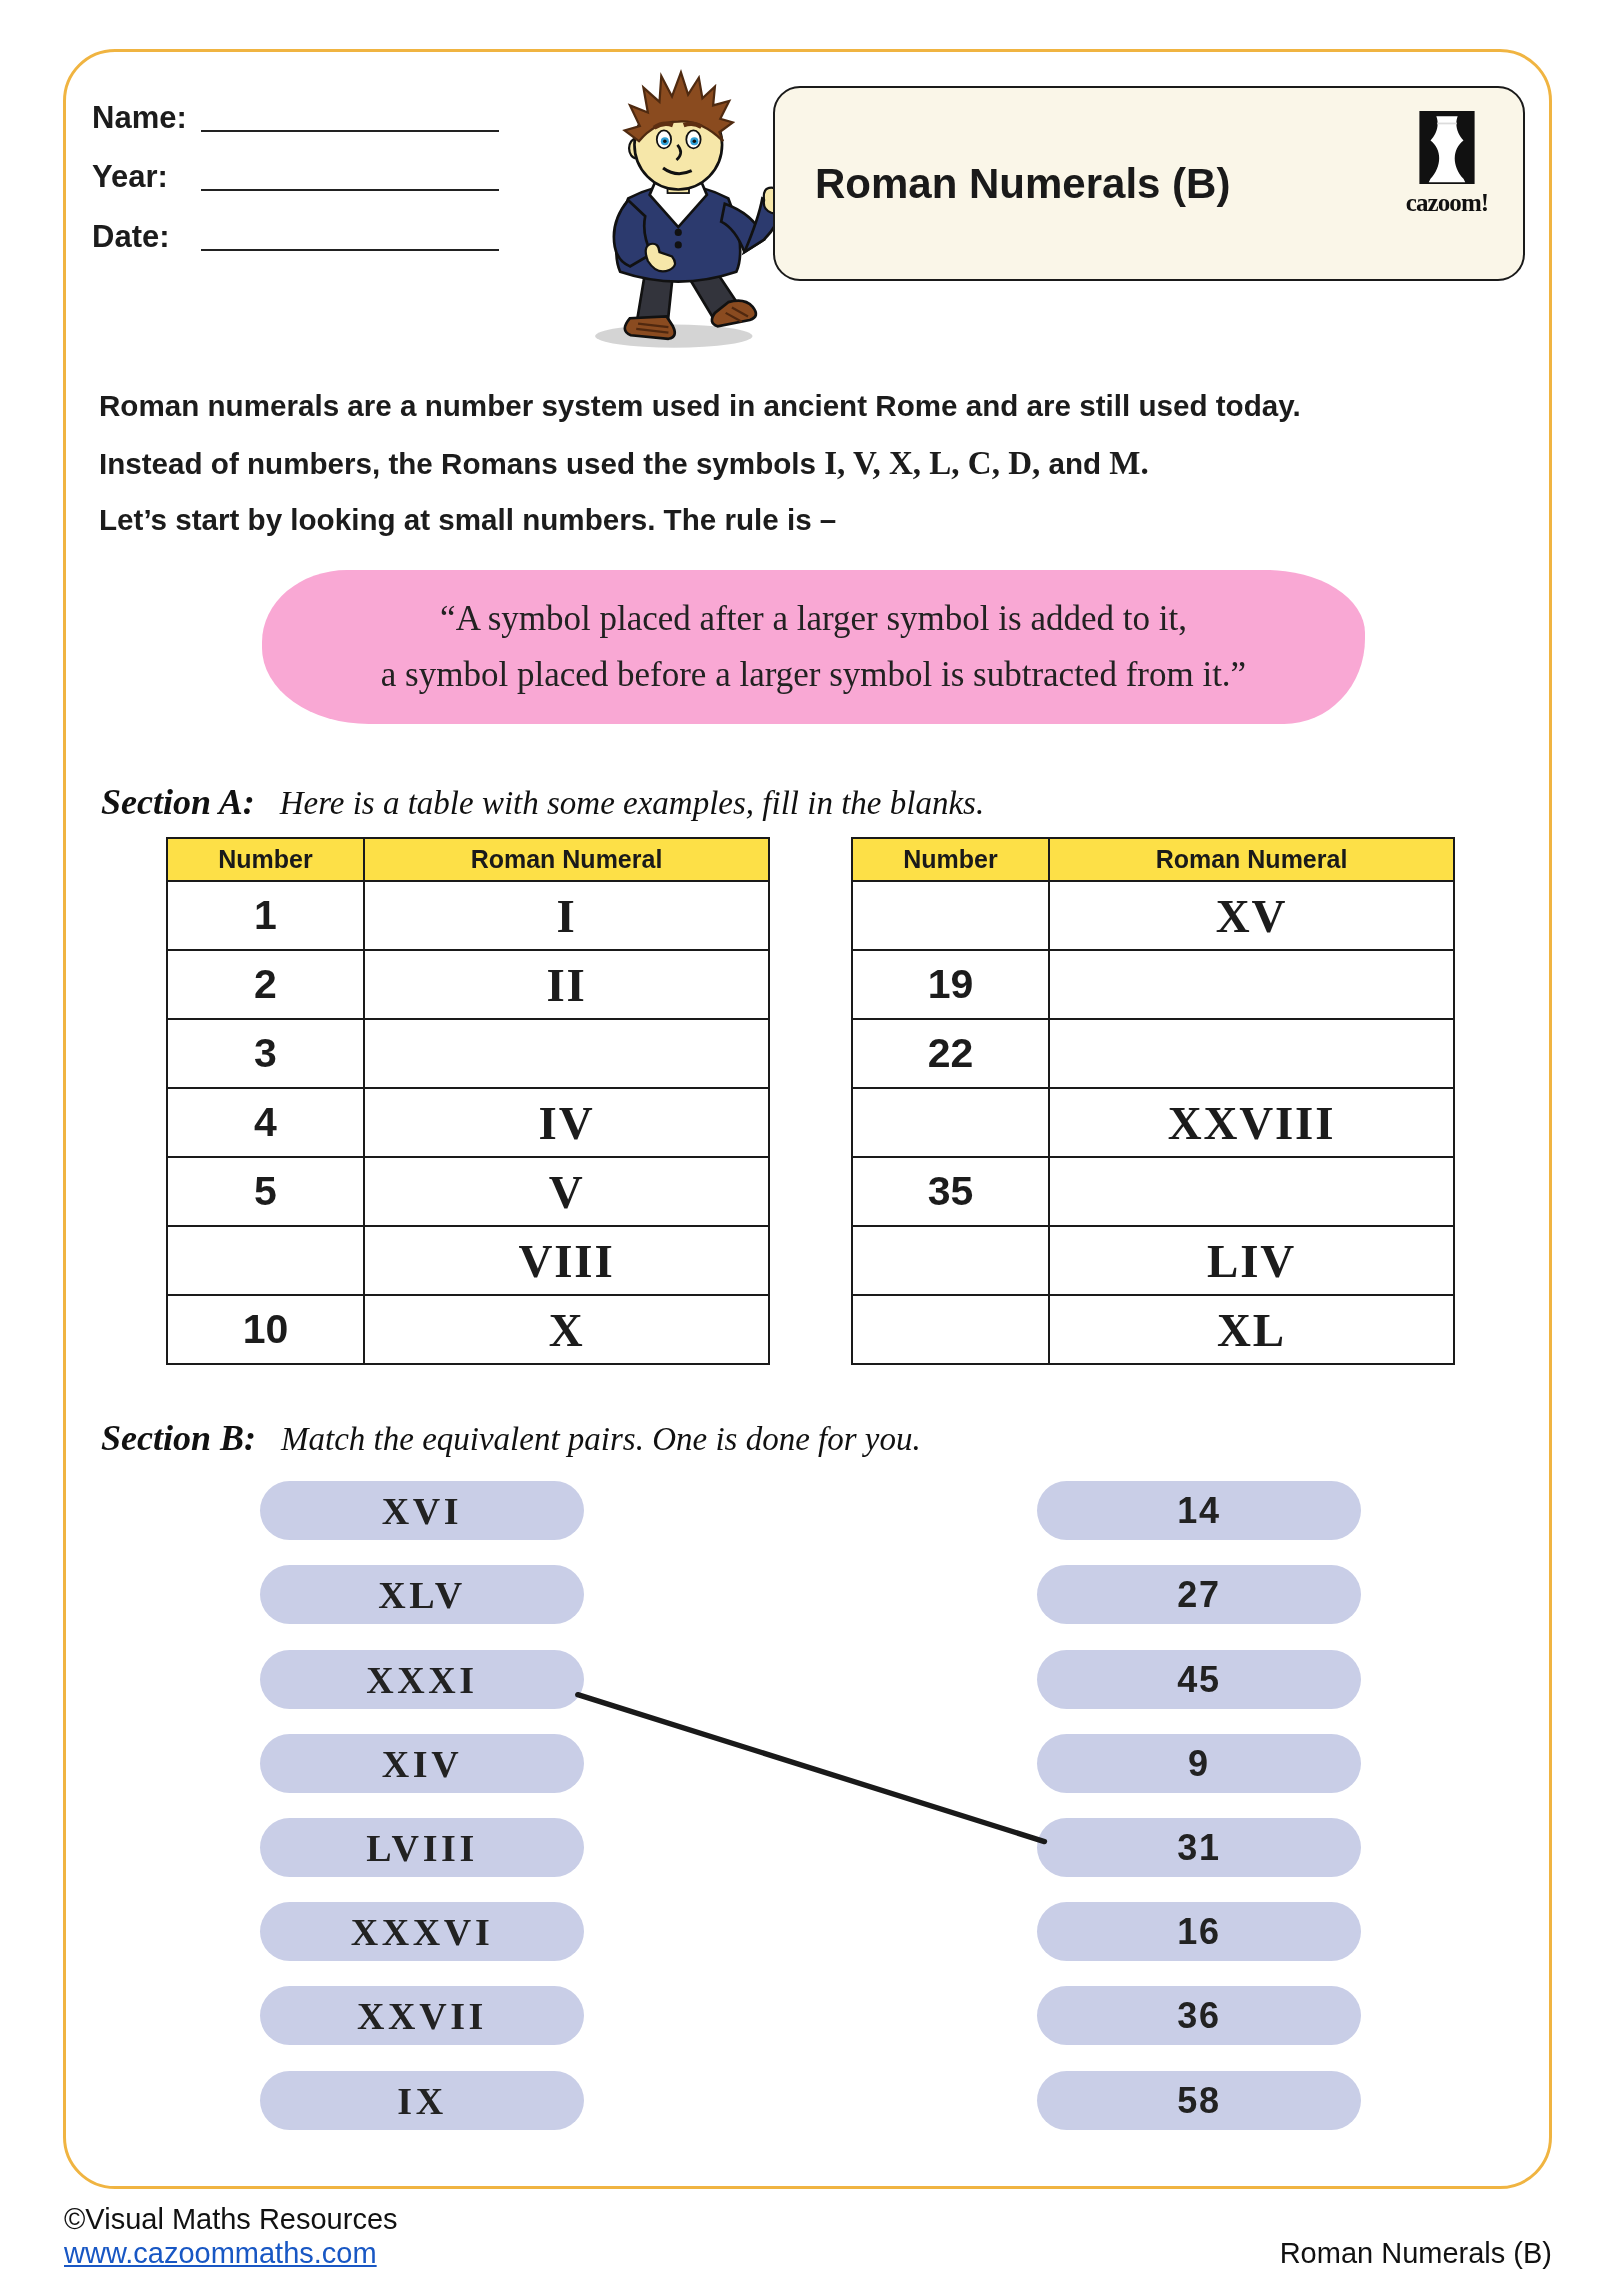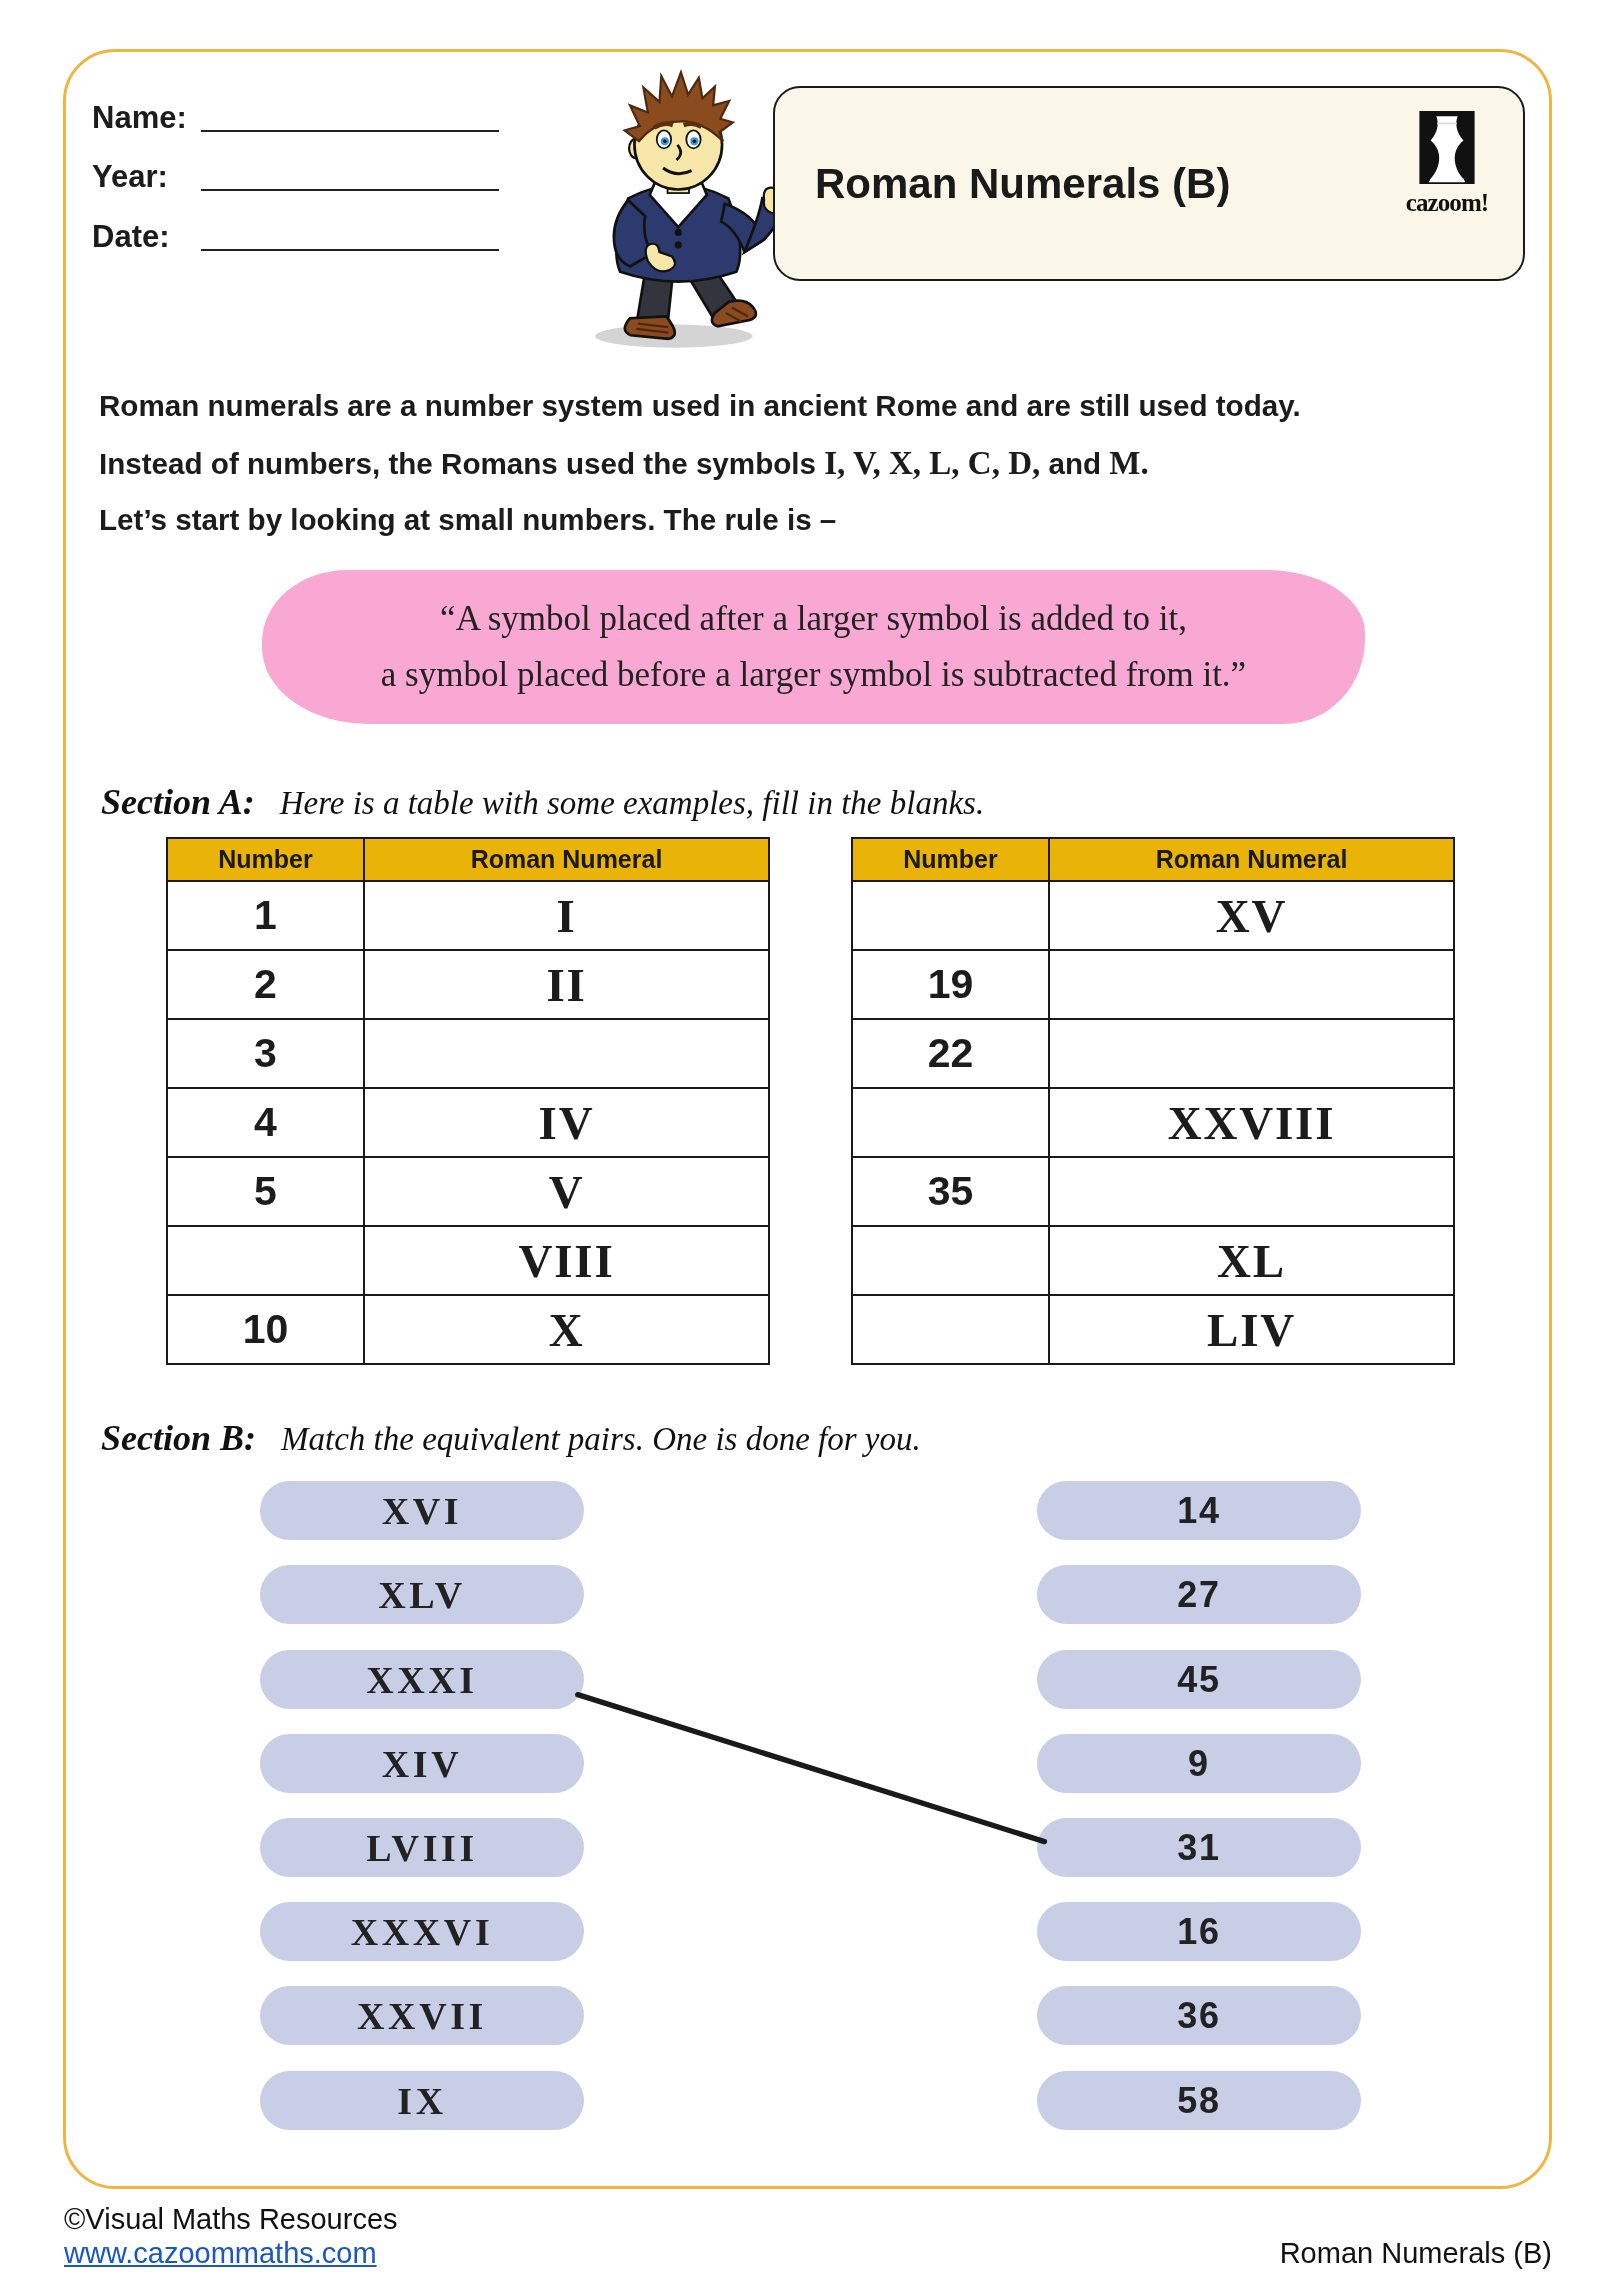--- a/index.html
+++ b/index.html
@@ -34,21 +34,21 @@
 
   
   .section-heading { position: absolute; left: 101px; font-family: "Liberation Serif", serif; white-space: nowrap; }
   .section-label { font-size: 36px; font-weight: bold; font-style: italic; color: #111; }
   .section-instr { font-size: 33px; font-style: italic; color: #111; margin-left: 25px; }
 
   
   .rn-table { position: absolute; top: 837px; border-collapse: collapse; table-layout: fixed; background: #fff; }
   .rn-table.left  { left: 166px; }
   .rn-table.right { left: 851px; }
-  .rn-table th { background: #eab308; border: 2.7px solid #1a1a1a; height: 43px;
+  .rn-table th { background: #fde047; border: 2.7px solid #1a1a1a; height: 43px;
     font-size: 25px; font-weight: bold; color: #1a1a1a; font-family: "Liberation Sans", sans-serif; }
   .rn-table col.c-num { width: 197px; }
   .rn-table col.c-rn  { width: 405px; }
   .rn-table td { border: 2.7px solid #1a1a1a; height: 69px; text-align: center; vertical-align: middle; }
   td.num { font-size: 41px; font-weight: bold; color: #1c1c1c; }
   td.rn  { font-family: "Liberation Serif", serif; font-size: 47px; font-weight: bold; color: #1c1c1c; letter-spacing: 1.8px; }
 
   
   .pill { position: absolute; width: 324px; height: 59px; border-radius: 29.6px; background: #c9cee7;
     display: flex; align-items: center; justify-content: center; color: #222; }
@@ -217,25 +217,25 @@
     <tr>
           <td class="num"></td>
           <td class="rn">XXVIII</td>
         </tr>
     <tr>
           <td class="num">35</td>
           <td class="rn"></td>
         </tr>
     <tr>
           <td class="num"></td>
+          <td class="rn">LIV</td>
+        </tr>
+    <tr>
+          <td class="num"></td>
           <td class="rn">XL</td>
-        </tr>
-    <tr>
-          <td class="num"></td>
-          <td class="rn">LIV</td>
         </tr>
   </tbody>
     </table>
 
   <div class="section-heading" style="top:1417px;">
     <span class="section-label">Section B:</span><span class="section-instr">Match the equivalent pairs. One is done for you.</span>
   </div>
 
   <div class="pill rn" style="left:260px; top:1481px;">XVI</div>
   <div class="pill rn" style="left:260px; top:1565px;">XLV</div>

